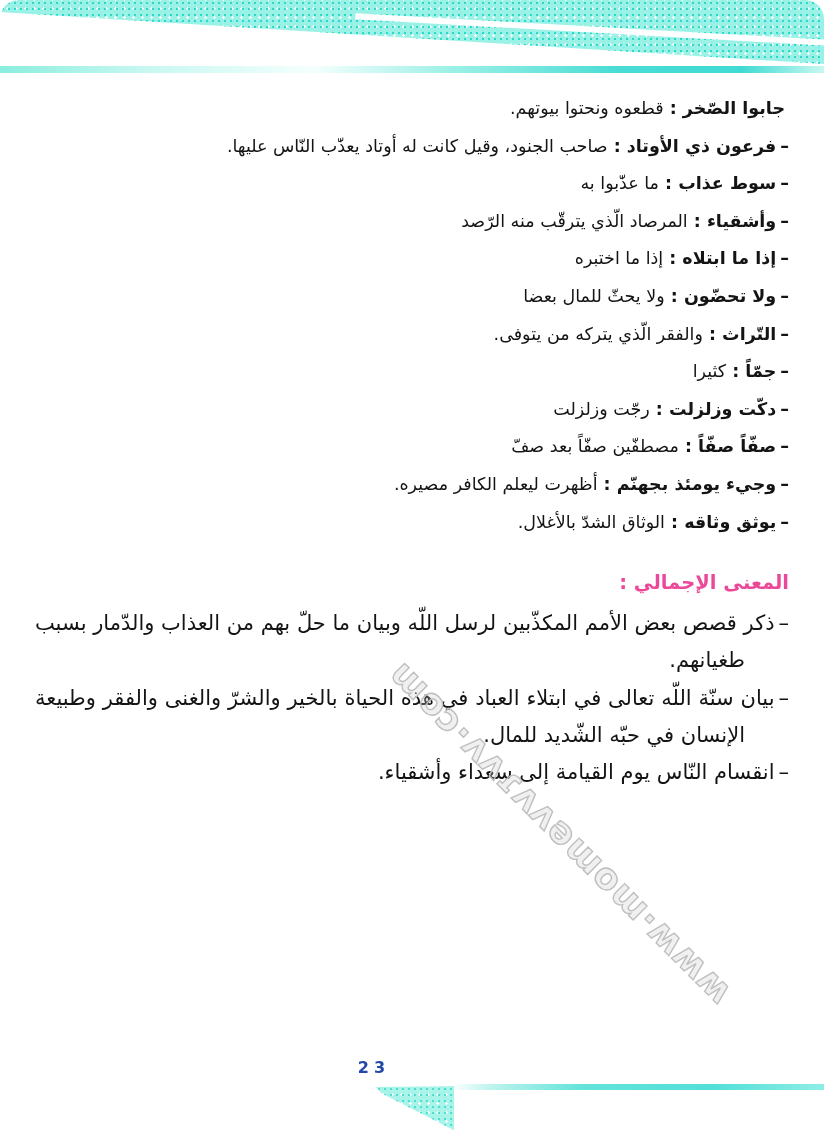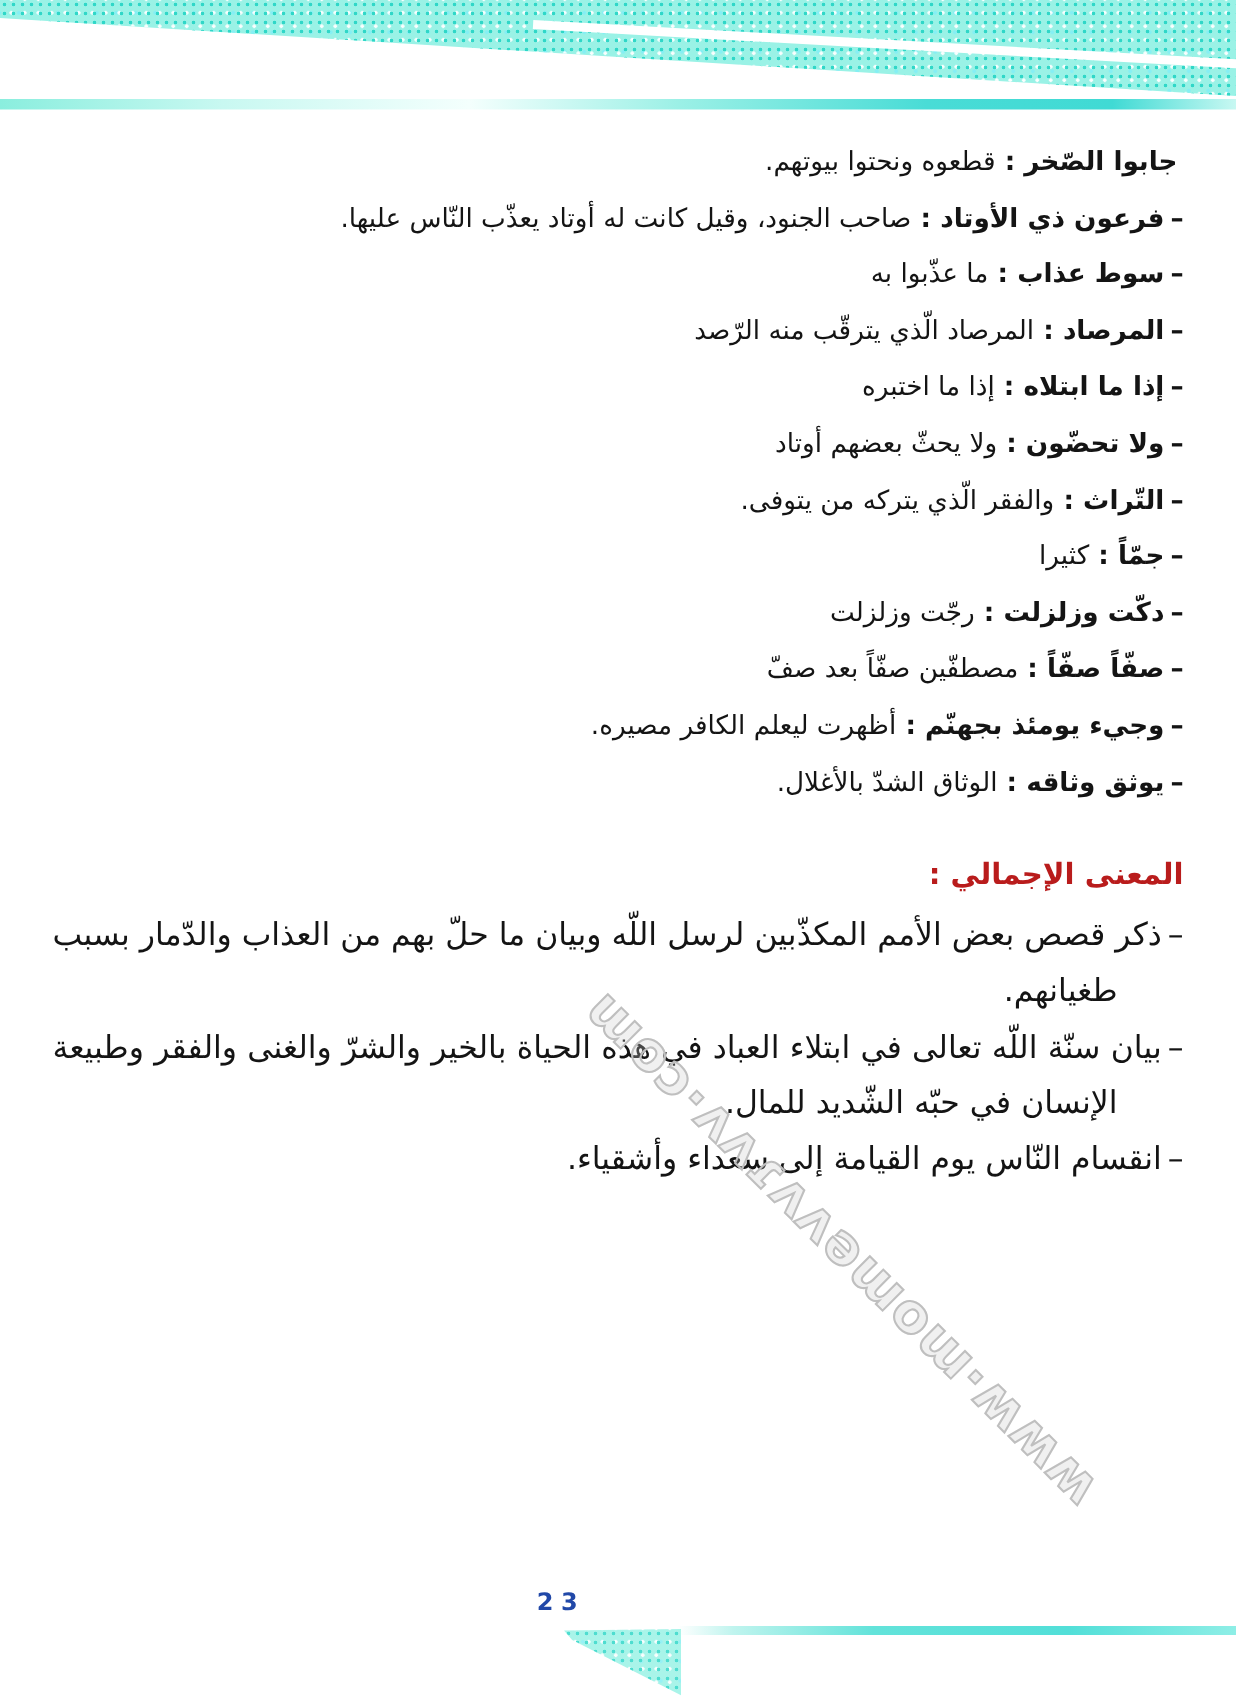--- a/index.html
+++ b/index.html
@@ -3,20 +3,21 @@
 <meta charset="utf-8">
 <style>
   html,body{margin:0;padding:0;background:#ffffff;}
   #page{
     position:relative;
     width:824px;height:1137px;
     background:#ffffff;
     overflow:hidden;
     font-family:"DejaVu Sans",sans-serif;
     color:#141414;
+    border-radius:19px;
   }
   
   .speckle{
     background-color:#9af2e6;
     background-image:
       radial-gradient(rgba(42,214,198,0.95) 1px, transparent 1.4px),
       radial-gradient(rgba(255,255,255,0.95) 1px, transparent 1.3px),
       radial-gradient(rgba(116,236,255,0.55) 1px, transparent 1.5px);
     background-size:6px 6px, 9px 9px, 13px 13px;
     background-position:0 0, 3px 4px, 6px 2px;
@@ -47,21 +48,21 @@
   .vocab-line{
     font-size:17.5px;line-height:37.6px;
     letter-spacing:0;
   }
   .vocab-dash{font-weight:bold;margin-left:4px;}
   .vocab-term{font-weight:bold;}
   .vocab-sep{font-weight:bold;}
   .summary-heading{
     margin-top:26px;
     font-size:19.5px;font-weight:bold;line-height:32px;
-    color:#b91c1c;
+    color:#ec4899;
   }
   .bullets{margin-top:6px;}
   .bullet{
     font-size:21px;line-height:37.2px;
     text-align:justify;
     padding-right:44px;text-indent:-44px;
     margin:0;
   }
   .bullet .vocab-dash{font-weight:normal;}
   
@@ -107,26 +108,26 @@
   <div class="content">
 
     <div class="vocab-list">
 
         <div class="vocab-line"><span class="vocab-dash"></span><span class="vocab-term">جابوا الصّخر</span><span class="vocab-sep"> : </span><span class="vocab-def">قطعوه ونحتوا بيوتهم.</span></div>
 
         <div class="vocab-line"><span class="vocab-dash">–</span><span class="vocab-term">فرعون ذي الأوتاد</span><span class="vocab-sep"> : </span><span class="vocab-def">صاحب الجنود، وقيل كانت له أوتاد يعذّب النّاس عليها.</span></div>
 
         <div class="vocab-line"><span class="vocab-dash">–</span><span class="vocab-term">سوط عذاب</span><span class="vocab-sep"> : </span><span class="vocab-def">ما عذّبوا به</span></div>
 
-        <div class="vocab-line"><span class="vocab-dash">–</span><span class="vocab-term">المرصاد</span><span class="vocab-sep"> : </span><span class="vocab-def">المرصاد الّذي يترقّب منه الرّصد</span></div>
+        <div class="vocab-line"><span class="vocab-dash">–</span><span class="vocab-term">وأشقياء</span><span class="vocab-sep"> : </span><span class="vocab-def">المرصاد الّذي يترقّب منه الرّصد</span></div>
 
         <div class="vocab-line"><span class="vocab-dash">–</span><span class="vocab-term">إذا ما ابتلاه</span><span class="vocab-sep"> : </span><span class="vocab-def">إذا ما اختبره</span></div>
 
 
-        <div class="vocab-line"><span class="vocab-dash">–</span><span class="vocab-term">ولا تحضّون</span><span class="vocab-sep"> : </span><span class="vocab-def">ولا يحثّ بعضهم أوتاد</span></div>
+        <div class="vocab-line"><span class="vocab-dash">–</span><span class="vocab-term">ولا تحضّون</span><span class="vocab-sep"> : </span><span class="vocab-def">ولا يحثّ للمال بعضا</span></div>
 
         <div class="vocab-line"><span class="vocab-dash">–</span><span class="vocab-term">التّراث</span><span class="vocab-sep"> : </span><span class="vocab-def">والفقر الّذي يتركه من يتوفى.</span></div>
 
         <div class="vocab-line"><span class="vocab-dash">–</span><span class="vocab-term">جمّاً</span><span class="vocab-sep"> : </span><span class="vocab-def">كثيرا</span></div>
 
         <div class="vocab-line"><span class="vocab-dash">–</span><span class="vocab-term">دكّت وزلزلت</span><span class="vocab-sep"> : </span><span class="vocab-def">رجّت وزلزلت</span></div>
 
         <div class="vocab-line"><span class="vocab-dash">–</span><span class="vocab-term">صفّاً صفّاً</span><span class="vocab-sep"> : </span><span class="vocab-def">مصطفّين صفّاً بعد صفّ</span></div>
 
         <div class="vocab-line"><span class="vocab-dash">–</span><span class="vocab-term">وجيء يومئذ بجهنّم</span><span class="vocab-sep"> : </span><span class="vocab-def">أظهرت ليعلم الكافر مصيره.</span></div>

